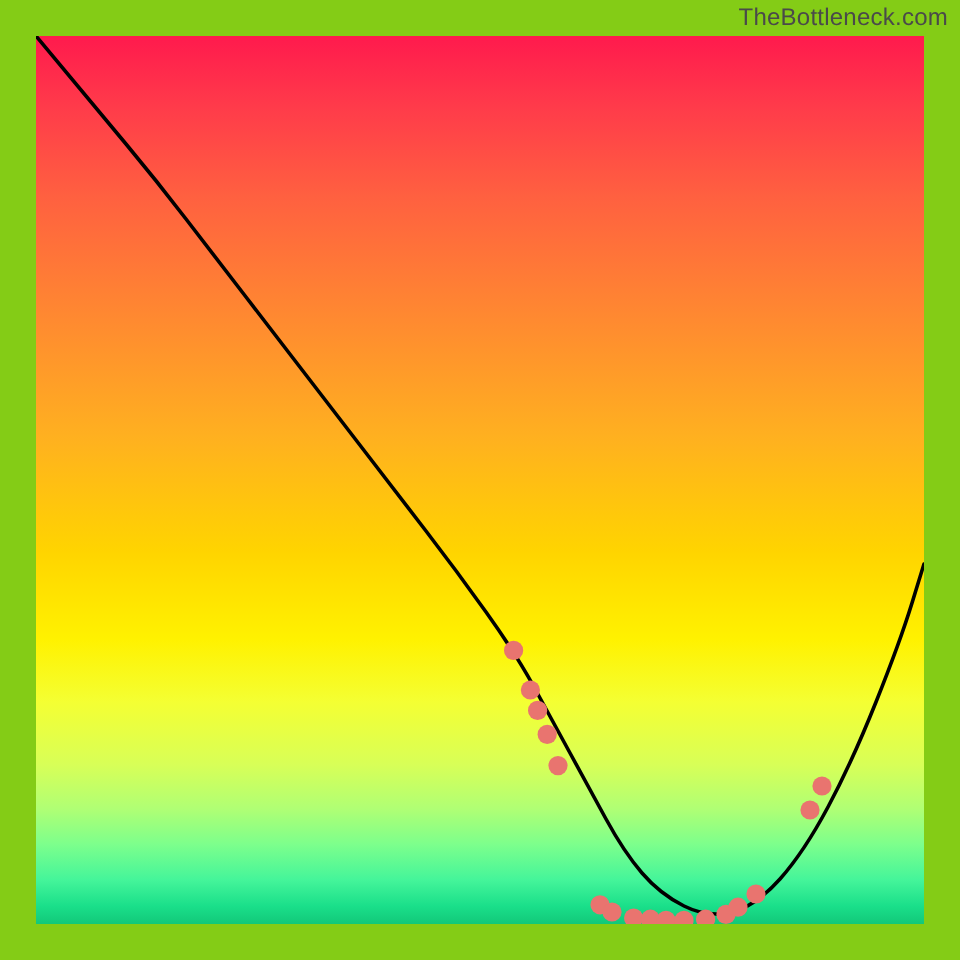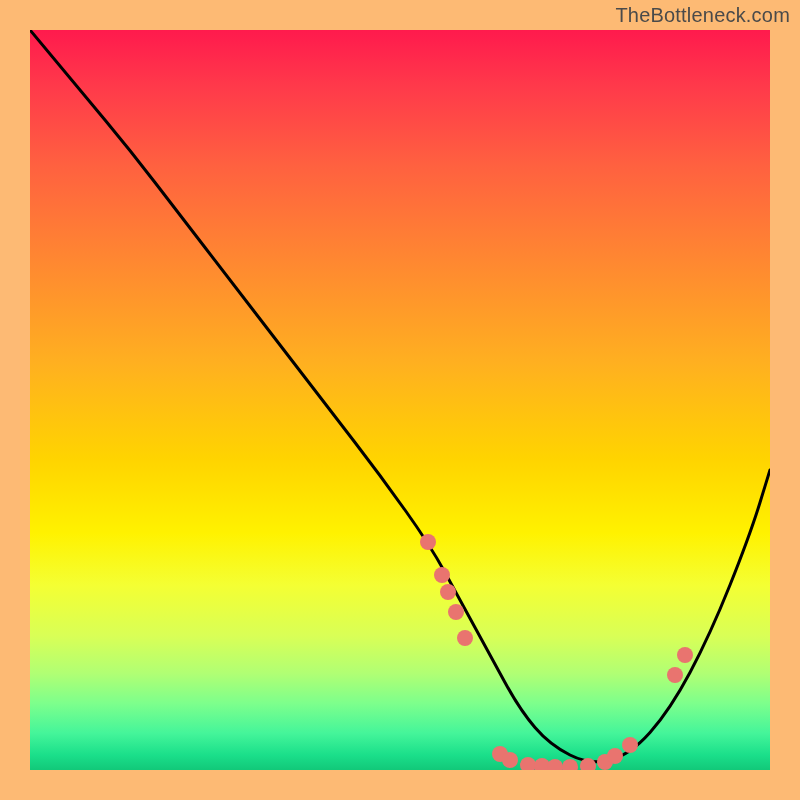--- a/index.html
+++ b/index.html
@@ -10,21 +10,21 @@
     background: #000;
     overflow: hidden;
     font-family: Arial, Helvetica, sans-serif;
   }
   .frame {
     position: absolute;
     left: 0;
     top: 0;
     width: 800px;
     height: 800px;
-    background: #fdba74;
+    background: #84cc16;
   }
   .plot {
     position: absolute;
     left: 30px;
     top: 30px;
     width: 740px;
     height: 740px;
   }
   .gradient {
     position: absolute;

